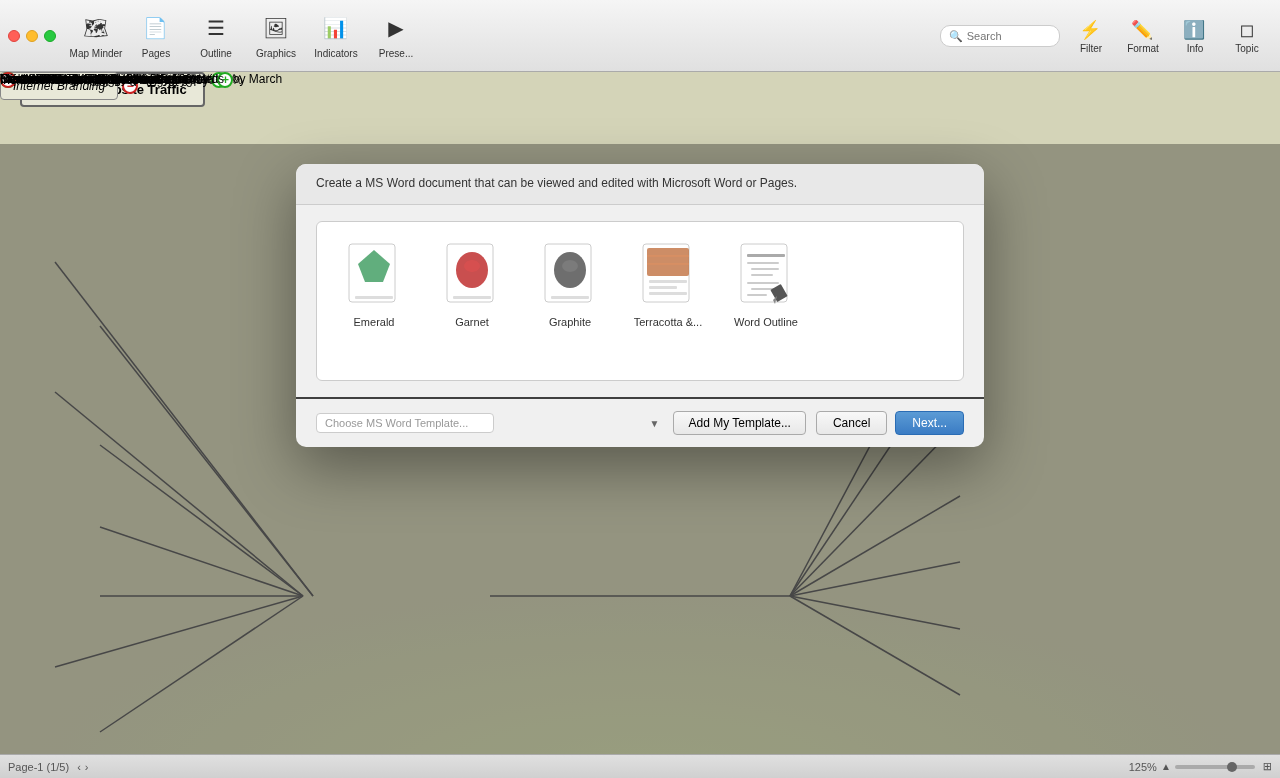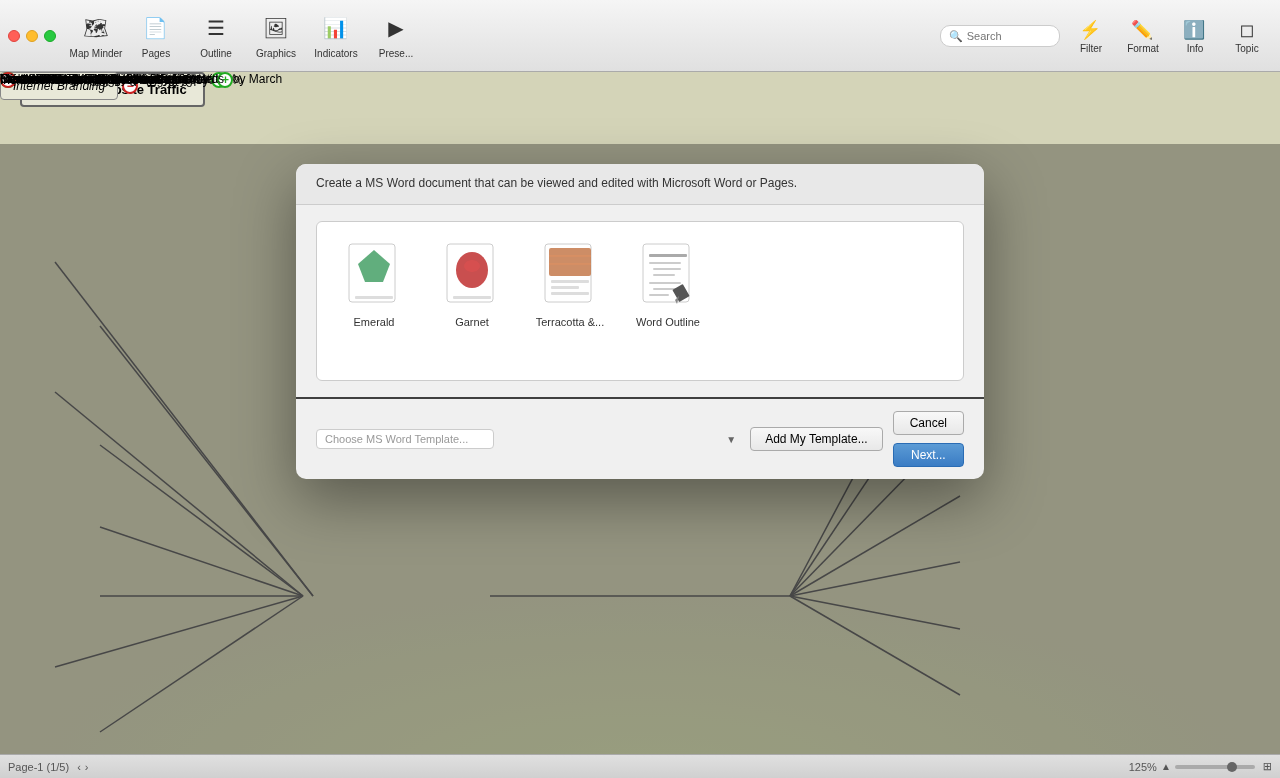--- a/index.html
+++ b/index.html
@@ -515,20 +515,29 @@
           <div class="template-item">
             <svg width="58" height="68" viewBox="0 0 58 68">
               <rect x="4" y="2" width="46" height="58" rx="3" fill="white" stroke="#ccc" stroke-width="1"></rect>
               <ellipse cx="29" cy="28" rx="16" ry="18" fill="#c03030" opacity="0.85"></ellipse>
               <ellipse cx="29" cy="24" rx="8" ry="6" fill="#e05050" opacity="0.6"></ellipse>
               <rect x="10" y="54" width="38" height="3" rx="1" fill="#ddd"></rect>
             </svg>
             <span class="template-name">Garnet</span>
           </div>
 
+          <div class="template-item">
+            <svg width="58" height="68" viewBox="0 0 58 68">
+              <rect x="4" y="2" width="46" height="58" rx="3" fill="white" stroke="#ccc" stroke-width="1"></rect>
+              <ellipse cx="29" cy="28" rx="16" ry="18" fill="#555" opacity="0.85"></ellipse>
+              <ellipse cx="29" cy="24" rx="8" ry="6" fill="#888" opacity="0.5"></ellipse>
+              <rect x="10" y="54" width="38" height="3" rx="1" fill="#ddd"></rect>
+            </svg>
+            <span class="template-name">Graphite</span>
+          </div>
 
           <div class="template-item">
             <svg width="58" height="68" viewBox="0 0 58 68">
               <rect x="4" y="2" width="46" height="58" rx="3" fill="white" stroke="#ccc" stroke-width="1"></rect>
               <rect x="8" y="6" width="42" height="28" rx="2" fill="#c07040" opacity="0.8"></rect>
               <line x1="8" y1="14" x2="50" y2="14" stroke="#e09060" stroke-width="1"></line>
               <line x1="8" y1="22" x2="50" y2="22" stroke="#e09060" stroke-width="1"></line>
               <rect x="10" y="38" width="38" height="3" rx="1" fill="#ddd"></rect>
               <rect x="10" y="44" width="28" height="3" rx="1" fill="#ddd"></rect>
               <rect x="10" y="50" width="38" height="3" rx="1" fill="#ddd"></rect>
@@ -556,21 +565,21 @@
         </div>
       </div>
       <div class="dialog-footer">
         <div class="template-select-row">
           <div class="dropdown-wrapper">
             <select class="template-dropdown"><option value="">Choose MS Word Template...</option><option>Aquamarine</option><option>Emerald</option><option>Garnet</option><option>Graphite</option><option>Terracotta &amp;...</option><option>Word Outline</option></select>
             <span class="dropdown-arrow">▼</span>
           </div>
           <button class="add-template-btn">Add My Template...</button>
         </div>
-        <div style="display:flex; gap:8px;flex-direction:column;">
+        <div style="display:flex; gap:8px;">
           <button class="btn">Cancel</button>
           <button class="btn btn-primary">Next...</button>
         </div>
       </div>
     </div>
   </div>
 </div>
 
 <div class="status-bar">
   <span>Page-1 (1/5)</span>

